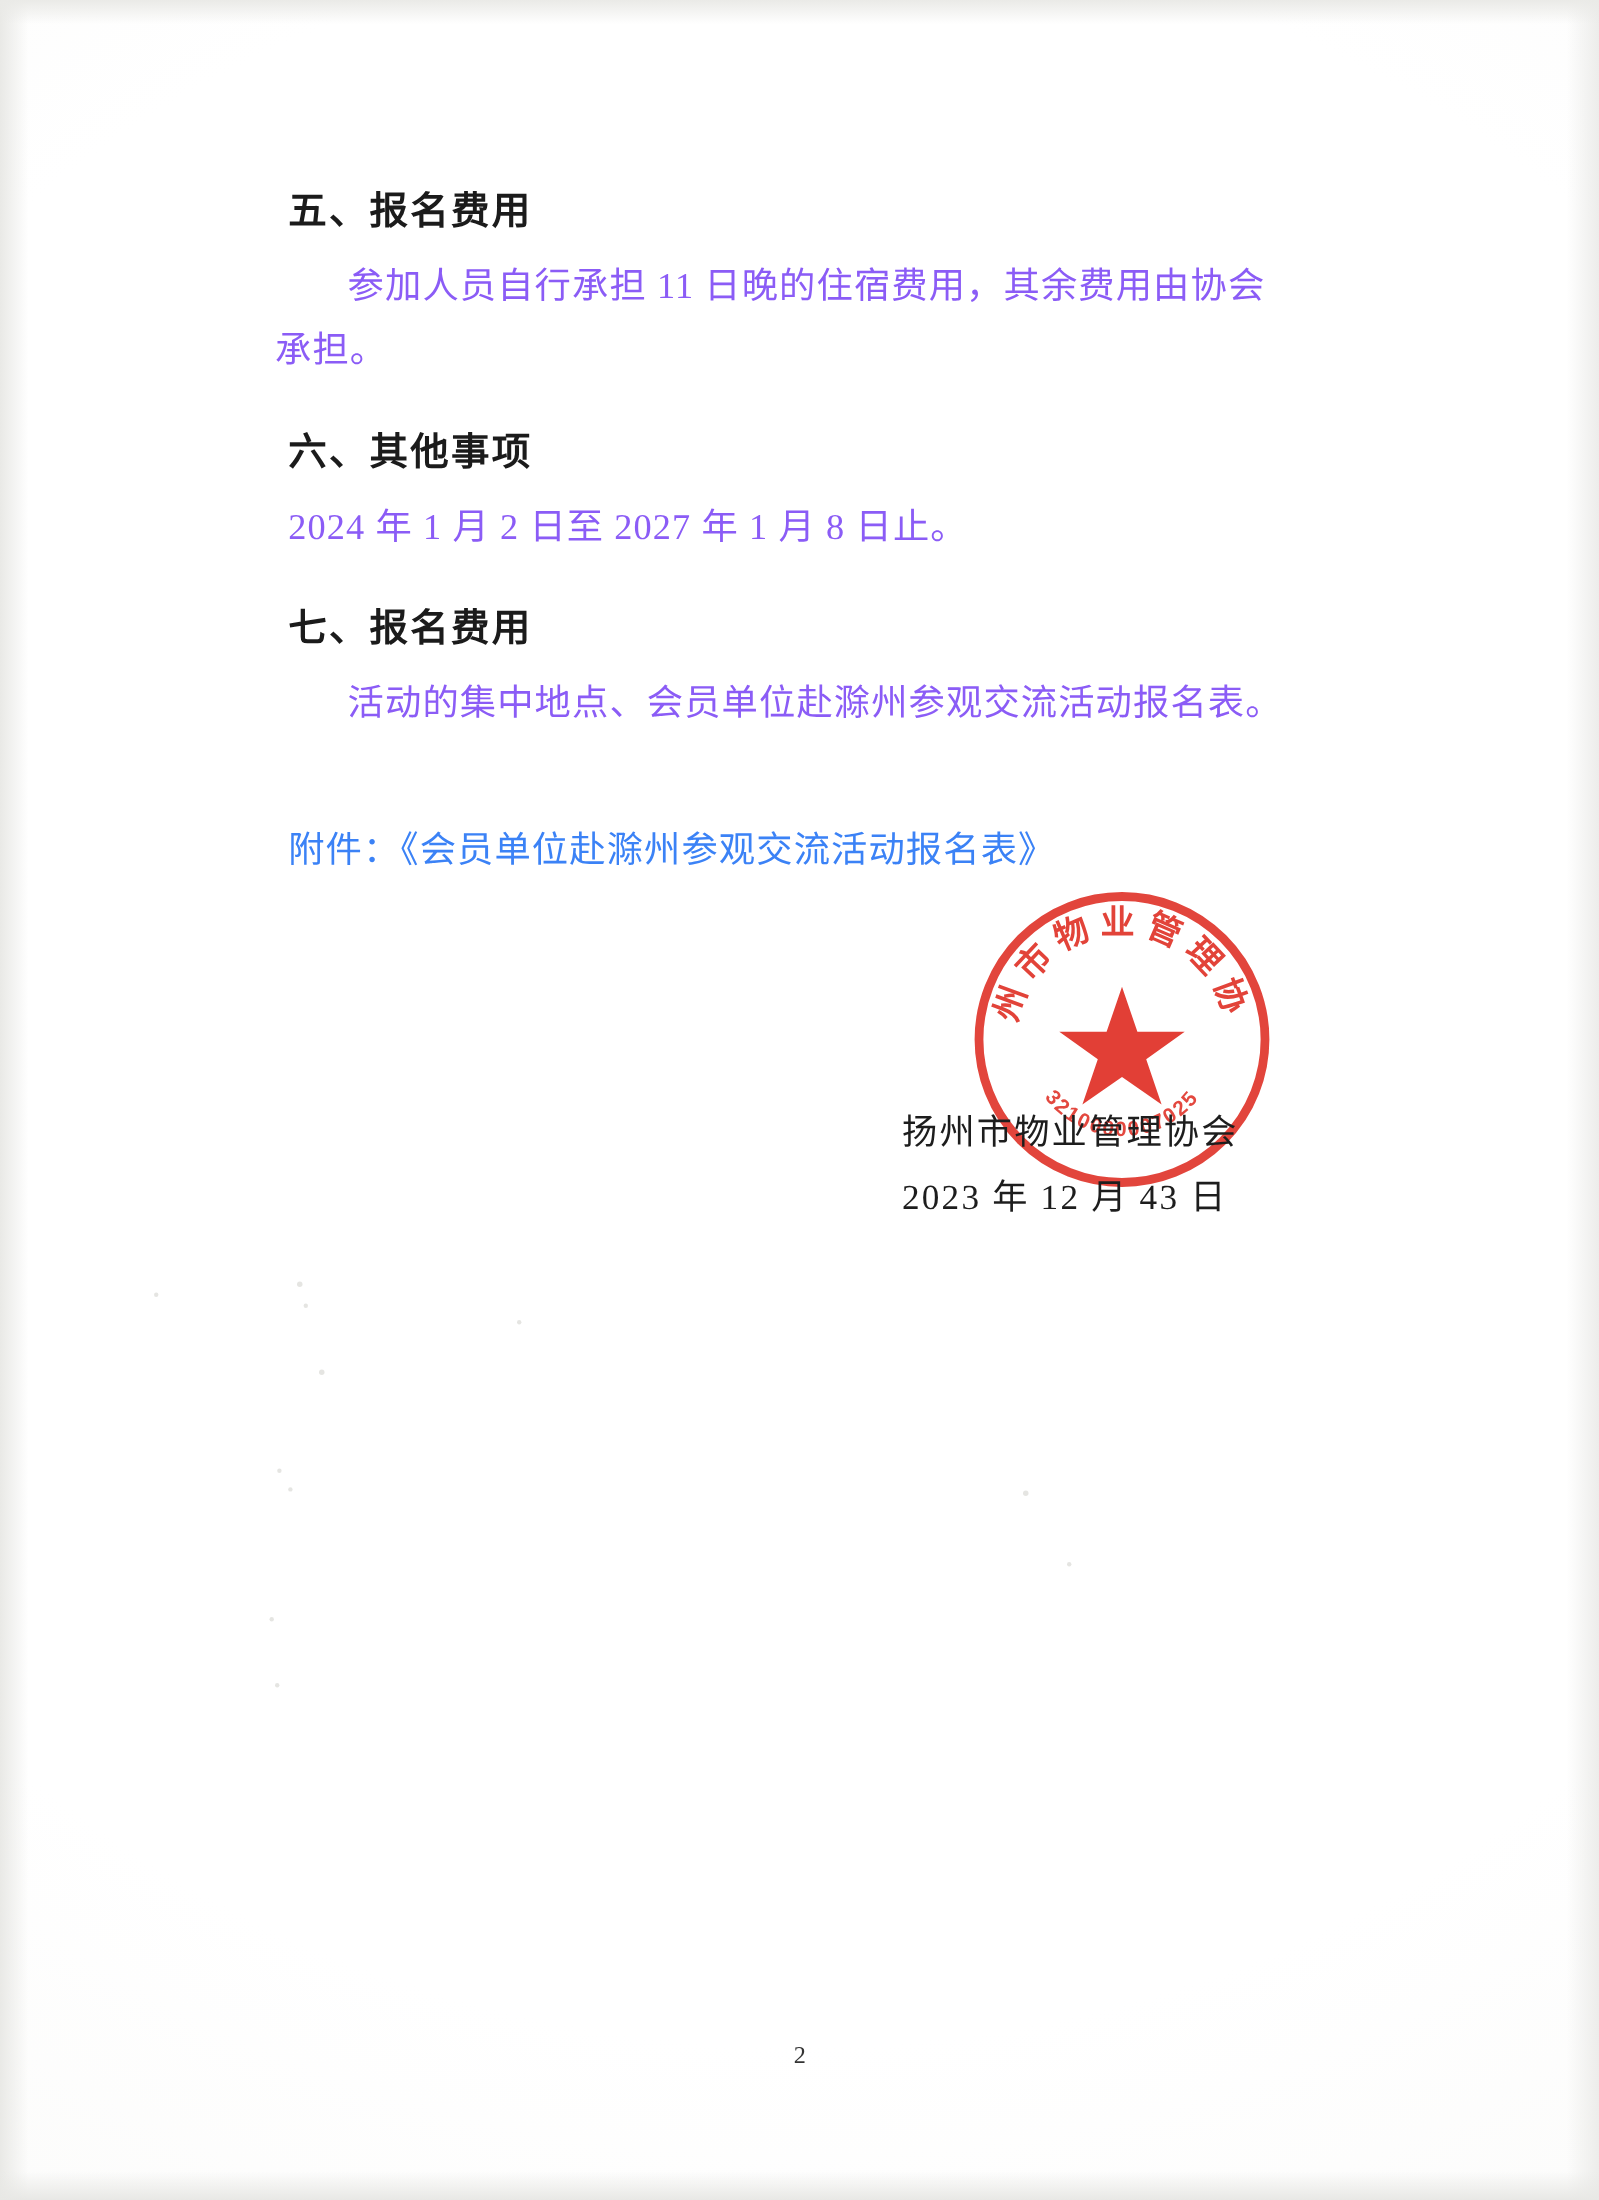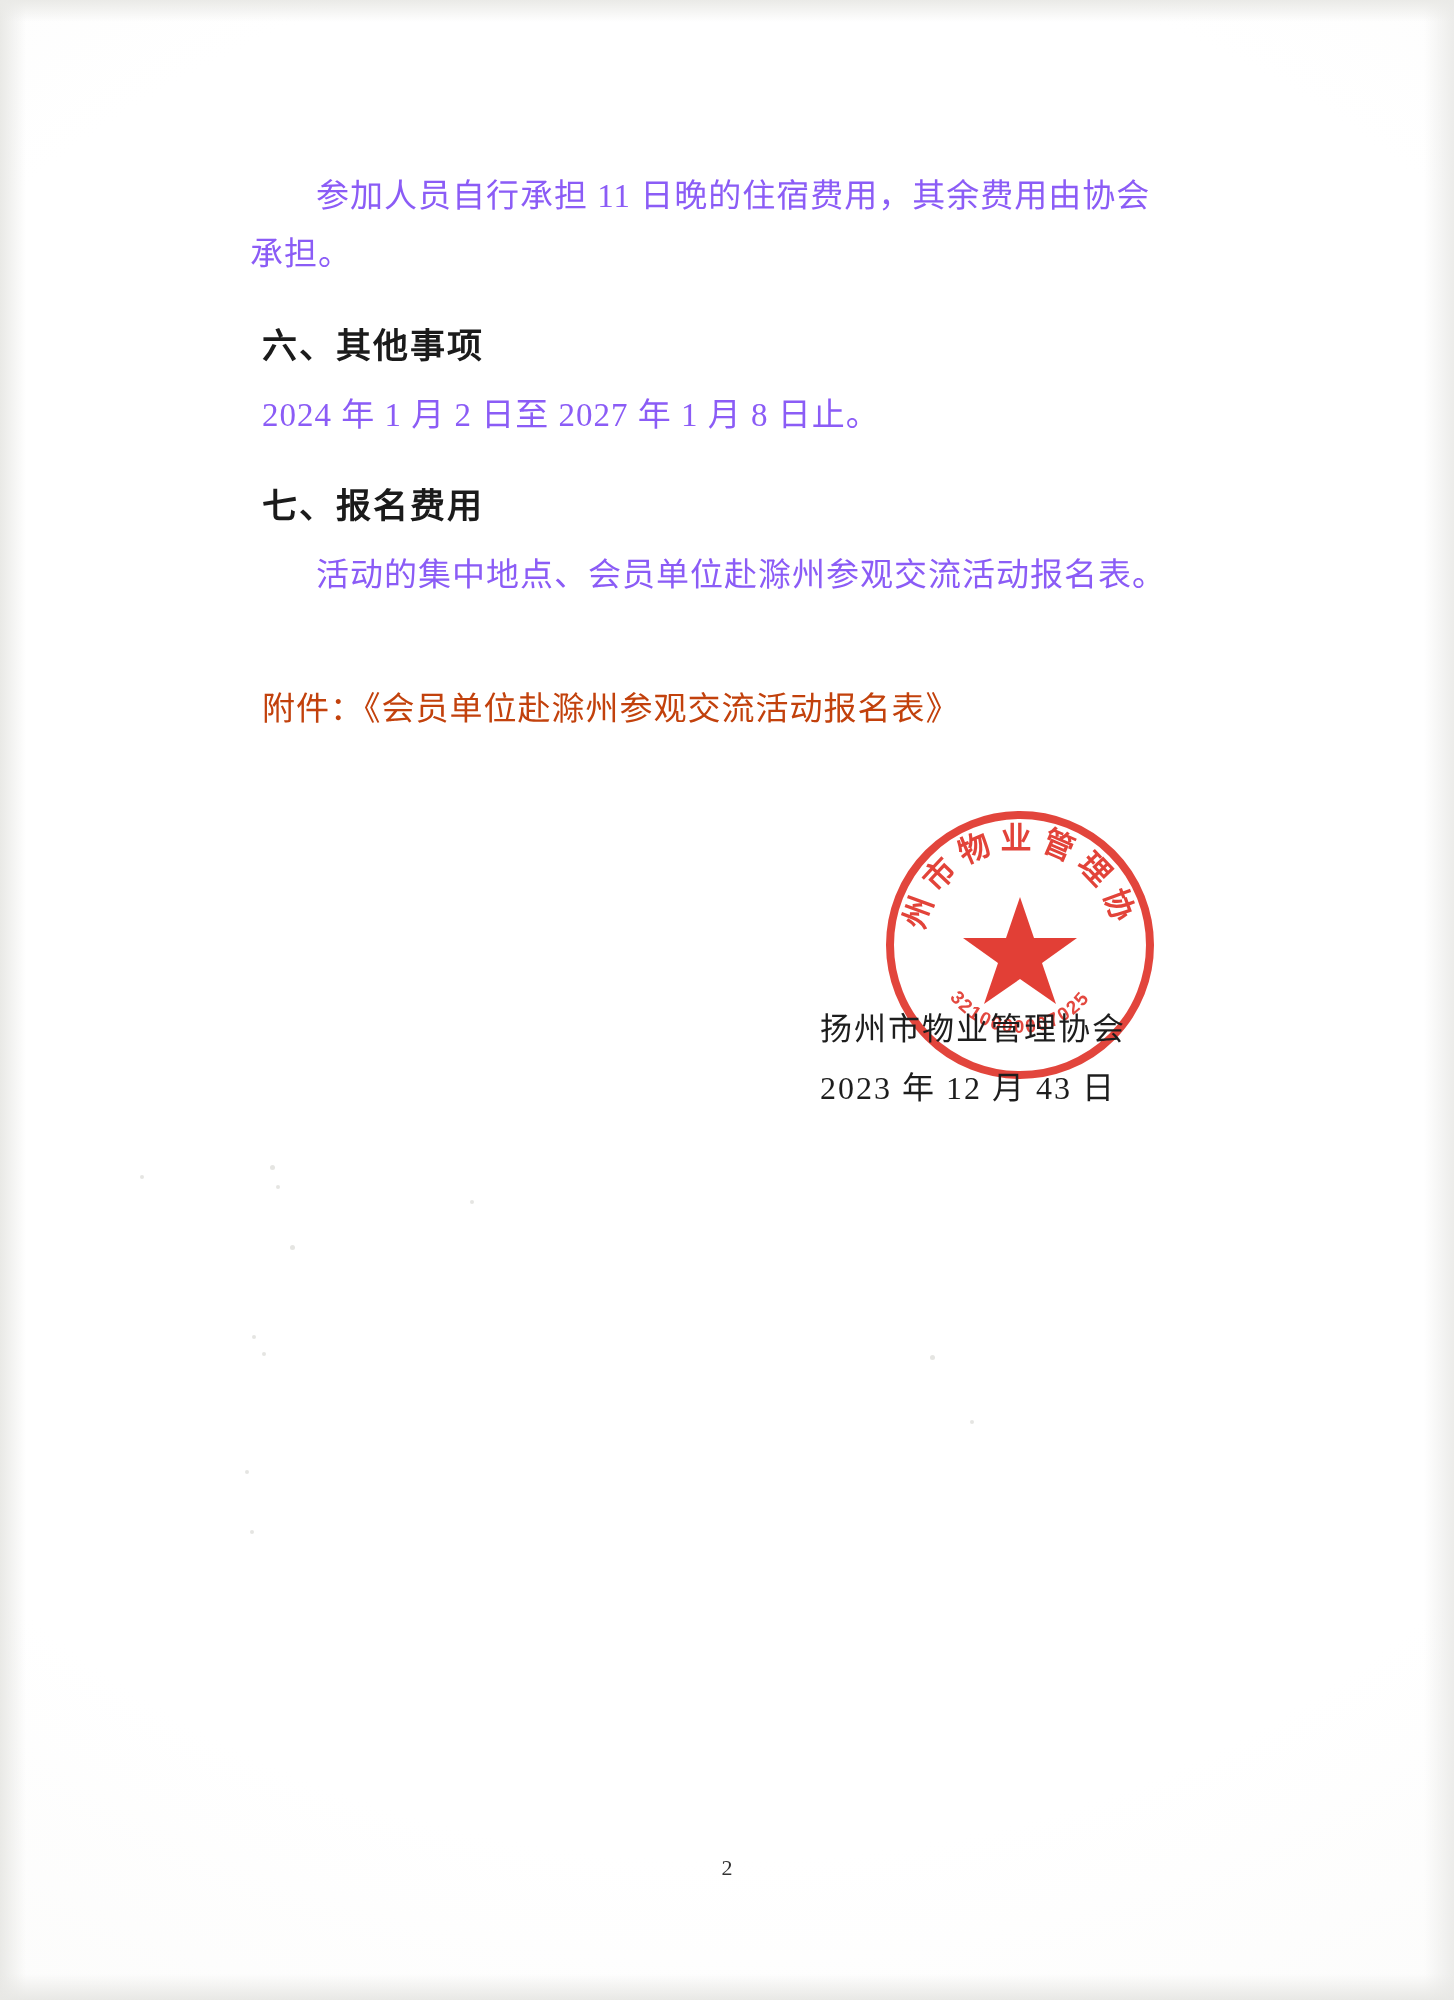--- a/index.html
+++ b/index.html
@@ -76,21 +76,21 @@
   }
   .para-noindent {
     text-indent: 0;
     padding-left: 12px;
   }
   .gap-1 { height: 20px; }
   .gap-2 { height: 58px; }
 
   .attach {
     font-size: 33px;
-    color: #c2410c;
+    color: #3b82f6;
     line-height: 1.7;
     letter-spacing: 1px;
     padding-left: 12px;
     margin: 0;
   }
 
   
   .sign-block {
     position: absolute;
     left: 820px;
@@ -154,20 +154,21 @@
   <div class="speck" style="left:290px; top:1245px; width:5px; height:5px;"></div>
   <div class="speck" style="left:252px; top:1335px; width:4px; height:4px;"></div>
   <div class="speck" style="left:262px; top:1352px; width:4px; height:4px;"></div>
   <div class="speck" style="left:930px; top:1355px; width:5px; height:5px;"></div>
   <div class="speck" style="left:970px; top:1420px; width:4px; height:4px;"></div>
   <div class="speck" style="left:245px; top:1470px; width:4px; height:4px;"></div>
   <div class="speck" style="left:250px; top:1530px; width:4px; height:4px;"></div>
 
   <div class="content">
 
+    <h2 class="heading">五、报名费用</h2>
     <p class="para">参加人员自行承担 11 日晚的住宿费用，其余费用由协会承担。</p>
 
     <div class="gap-1"></div>
 
     <h2 class="heading">六、其他事项</h2>
     <p class="para para-noindent">2024 年 1 月 2 日至 2027 年 1 月 8 日止。</p>
 
     <div class="gap-1"></div>
 
     <h2 class="heading">七、报名费用</h2>

